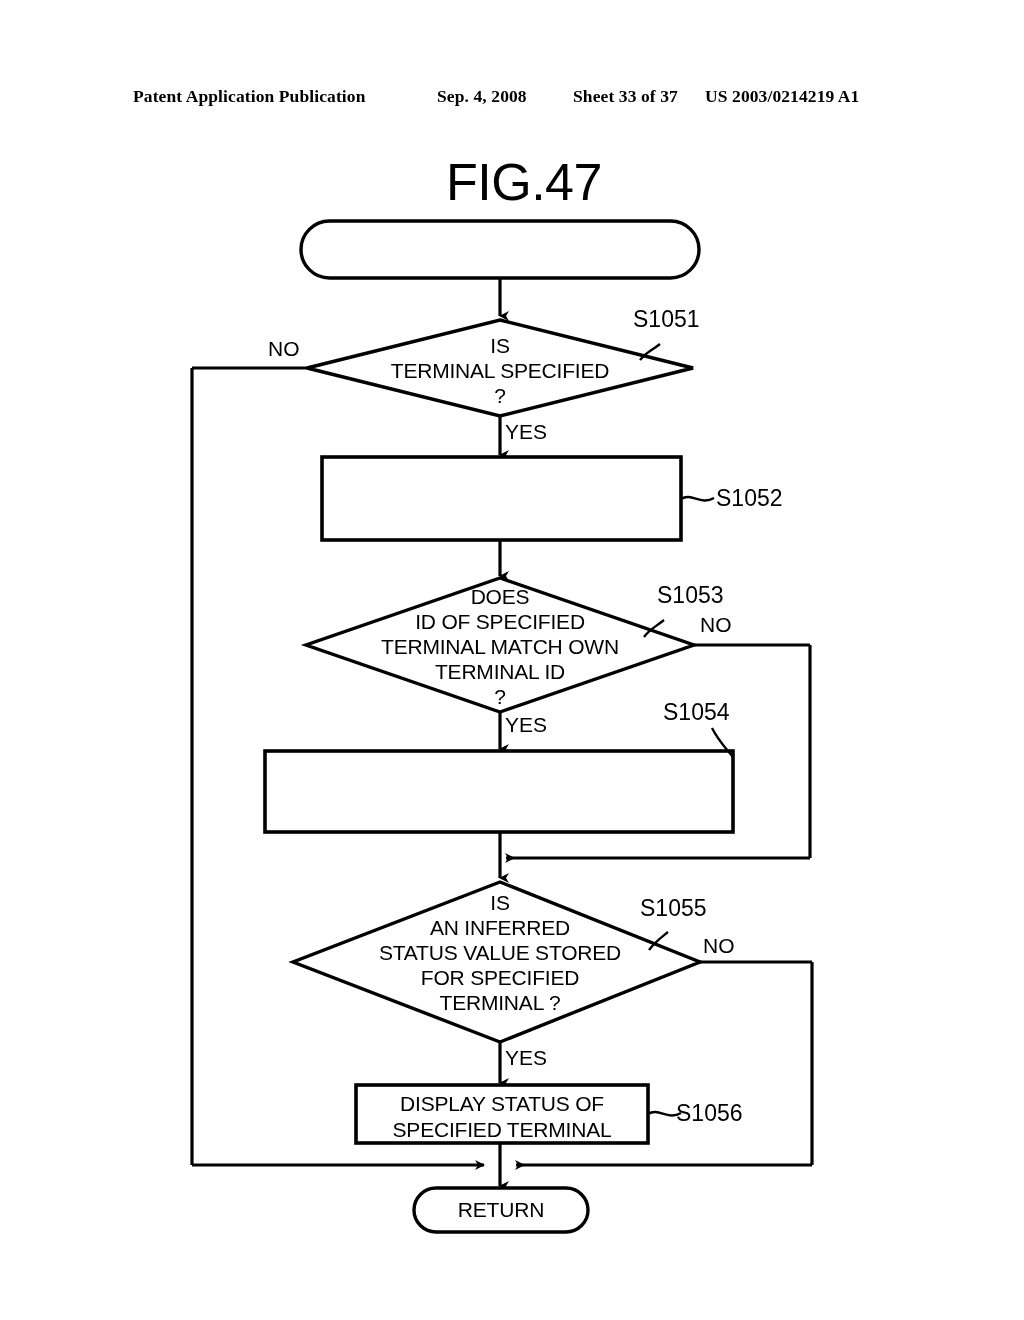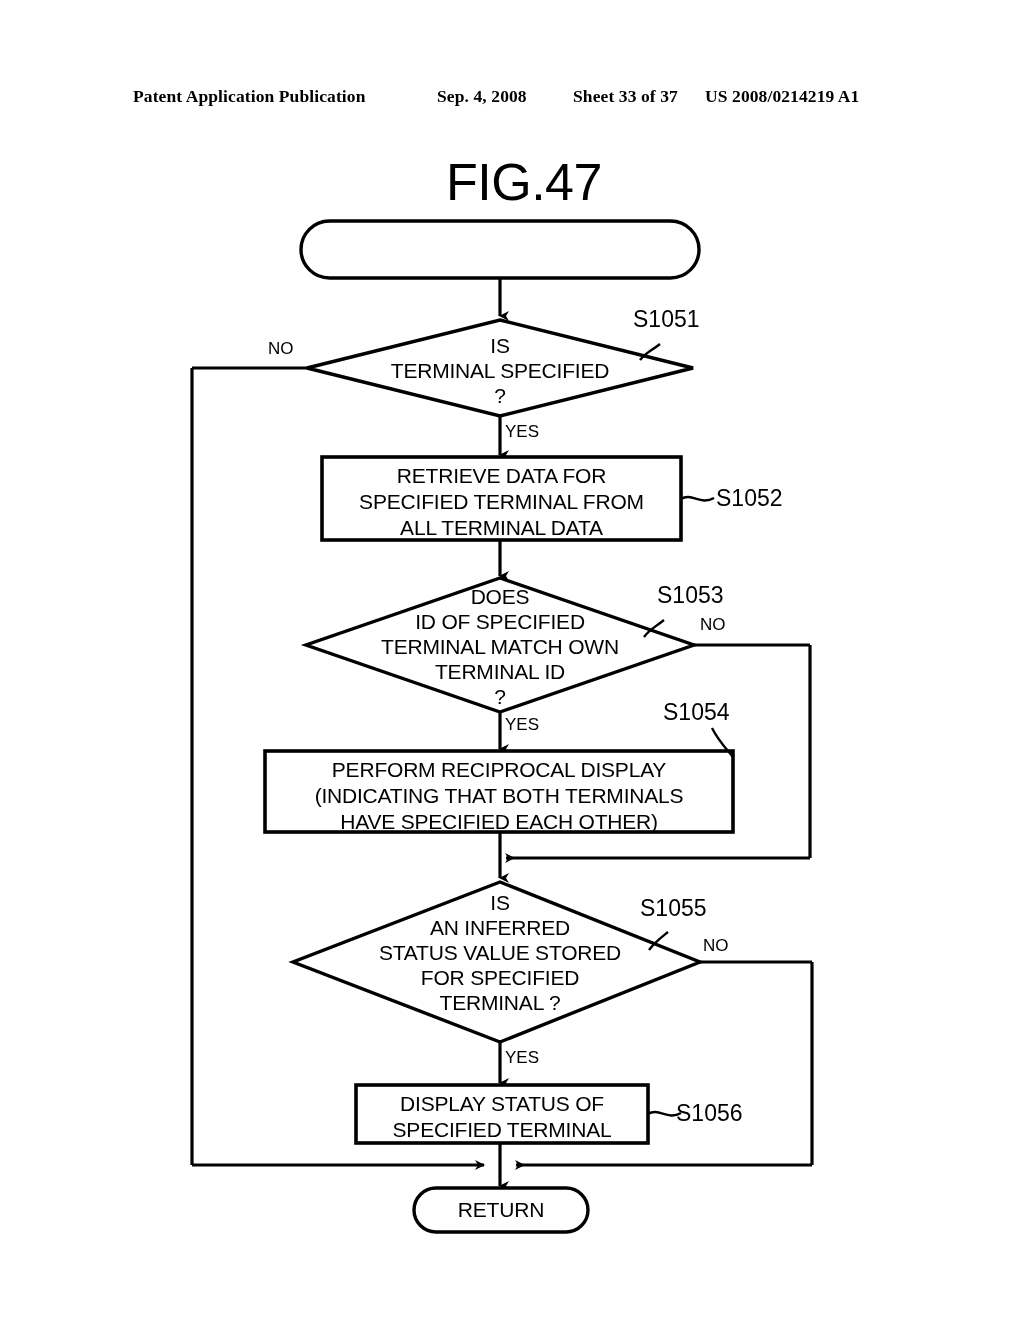--- a/index.html
+++ b/index.html
@@ -71,41 +71,41 @@
     font-family: "Liberation Sans", sans-serif;
     font-size: 21px;
     line-height: 24px;
     letter-spacing: -0.2px;
     white-space: pre;
     pointer-events: none;
   }
   .edge-label {
     position: absolute;
     font-family: "Liberation Sans", sans-serif;
-    font-size: 17px;
+    font-size: 21px;
     line-height: 22px;
     white-space: pre;
   }
   .step-label {
     position: absolute;
     font-family: "Liberation Sans", sans-serif;
     font-size: 23px;
     line-height: 24px;
     letter-spacing: 0px;
     white-space: pre;
   }
 </style>
 </head>
 <body>
 
 <div id="patent-header">
   <span class="hdr-pub">Patent Application Publication</span>
   <span class="hdr-date">Sep. 4, 2008</span>
   <span class="hdr-sheet">Sheet 33 of 37</span>
-  <span class="hdr-num">US 2008/0214219 A1</span>
+  <span class="hdr-num">US 2003/0214219 A1</span>
 </div>
 
 <div id="fig-title">FIG.47</div>
 
 <div id="flowchart">
 
   <svg id="flow-svg" viewBox="0 0 1024 1320" xmlns="http://www.w3.org/2000/svg">
     <defs>
       <marker id="arrowDown" markerWidth="14" markerHeight="14" refX="5" refY="9" orient="auto" markerUnits="userSpaceOnUse">
         <path d="M0,0 L5,10 L10,0 L5,3 Z" fill="#000"></path>
@@ -175,33 +175,27 @@
 
       <rect x="414" y="1188" width="174" height="44" rx="22" ry="22" fill="#fff" stroke-width="3.4"></rect>
     </g>
   </svg>
 
 
   <div class="node-text" style="left:330px; top:333px; width:340px; line-height:25px;">IS
 TERMINAL SPECIFIED
 ?</div>
 
-  <div class="node-text" style="left:322px; top:463px; width:359px; line-height:26px;">RETRIEVE DATA FOR
-SPECIFIED TERMINAL FROM
-ALL TERMINAL DATA</div>
 
   <div class="node-text" style="left:320px; top:584px; width:360px; line-height:25px;">DOES
 ID OF SPECIFIED
 TERMINAL MATCH OWN
 TERMINAL ID
 ?</div>
 
-  <div class="node-text" style="left:265px; top:757px; width:468px; line-height:26px;">PERFORM RECIPROCAL DISPLAY
-(INDICATING THAT BOTH TERMINALS
-HAVE SPECIFIED EACH OTHER)</div>
 
   <div class="node-text" style="left:310px; top:890px; width:380px; line-height:25px;">IS
 AN INFERRED
 STATUS VALUE STORED
 FOR SPECIFIED
 TERMINAL ?</div>
 
   <div class="node-text" style="left:356px; top:1091px; width:292px; line-height:26px;">DISPLAY STATUS OF
 SPECIFIED TERMINAL</div>
 

